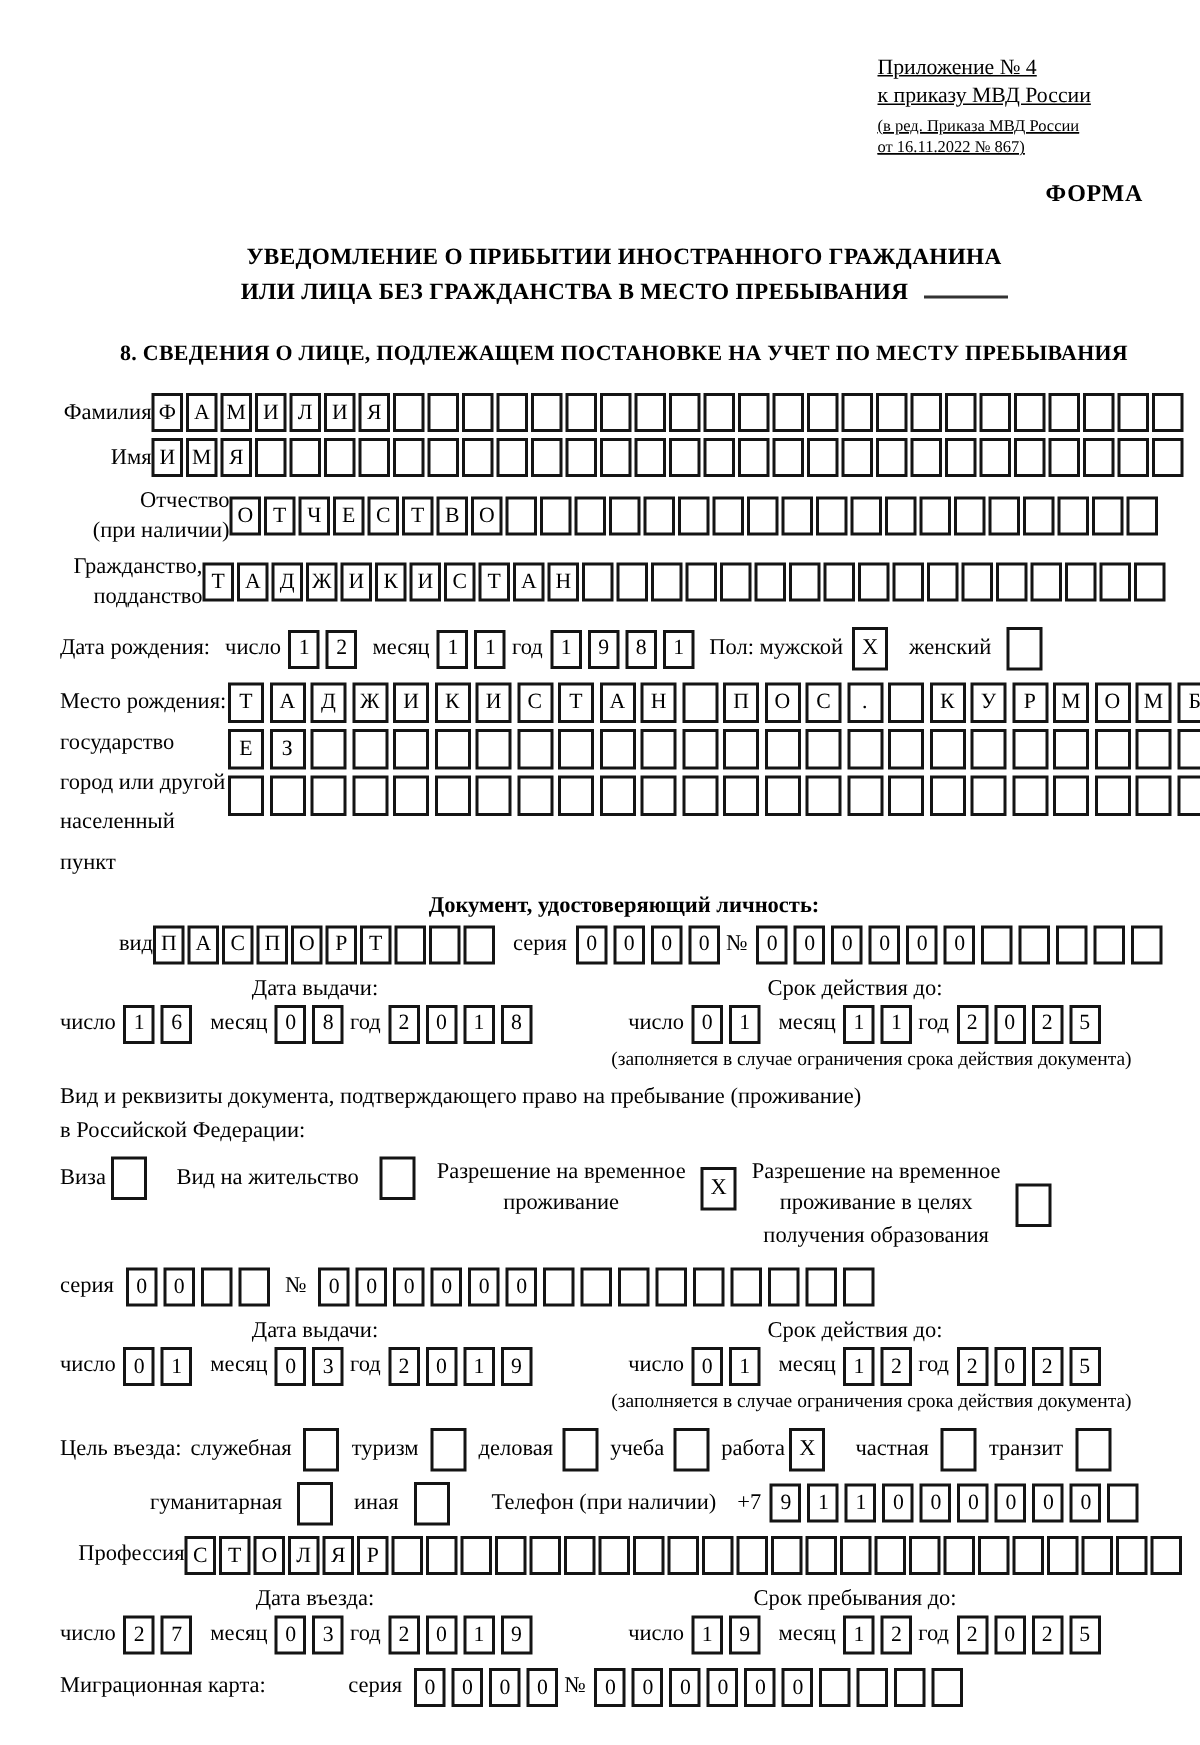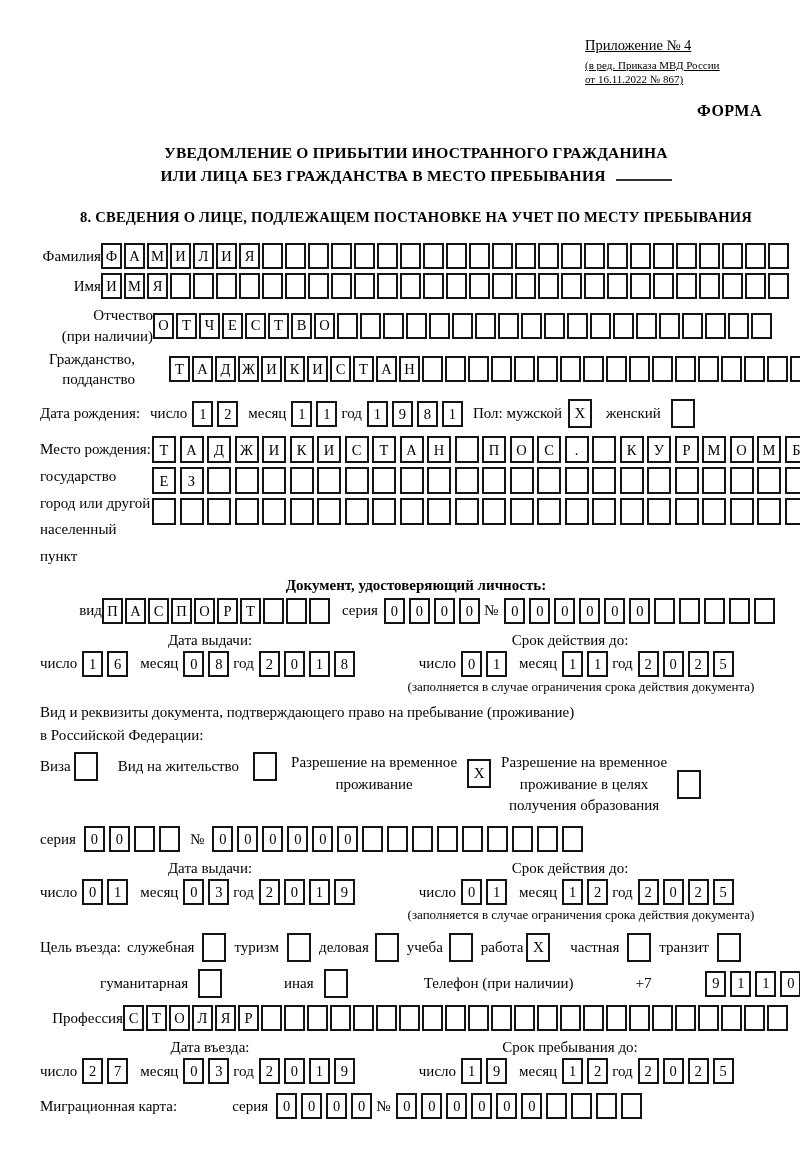--- a/index.html
+++ b/index.html
@@ -52,20 +52,21 @@
   .stack > .boxes{margin-top:0;}
   .stack .rowgap{margin-top:4px;}
 </style>
 </head>
 <body>
 
 <div class="page">
 
   <div class="apx">
     <div>Приложение № 4</div>
+    <div>к приказу МВД России</div>
     <div class="apx-sub">
       <div>(в ред. Приказа МВД России</div>
       <div>от 16.11.2022 № 867)</div>
     </div>
   </div>
 
   <div class="forma">ФОРМА</div>
 
   <div class="title">
     <div>УВЕДОМЛЕНИЕ О ПРИБЫТИИ ИНОСТРАННОГО ГРАЖДАНИНА</div>
@@ -175,21 +176,21 @@
         <span class="box"></span>
         <span class="box"></span>
         <span class="box"></span>
         <span class="box"></span>
         <span class="box"></span>
         <span class="box"></span>
         <span class="box"></span>
       </span>
   </div>
 
-  <div class="frow" style="margin-top:3px;gap:34px;">
+  <div class="frow" style="margin-top:3px;">
     <span class="lbl w95 lbl2">
       <span>Гражданство,</span><br>
       <span>подданство</span>
     </span>
     <span class="boxes">
         <span class="box">Т</span>
         <span class="box">А</span>
         <span class="box">Д</span>
         <span class="box">Ж</span>
         <span class="box">И</span>
@@ -548,21 +549,21 @@
     <span class="opt" style="margin-left:20px;">
         <span>частная</span>
         <span class="cb ml8"></span>
       </span>
     <span class="opt ml8">
         <span>транзит</span>
         <span class="cb ml8"></span>
       </span>
   </div>
 
-  <div class="frow" style="margin-top:7px;gap:48px;">
+  <div class="frow" style="margin-top:7px;">
     <span class="opt" style="margin-left:60px;">
         <span>гуманитарная</span>
         <span class="cb ml10"></span>
       </span>
     <span class="opt ml14">
         <span>иная</span>
         <span class="cb ml10"></span>
       </span>
     <span class="lbl ml28">Телефон (при наличии)</span>
     <span class="lbl ml14">+7</span>

